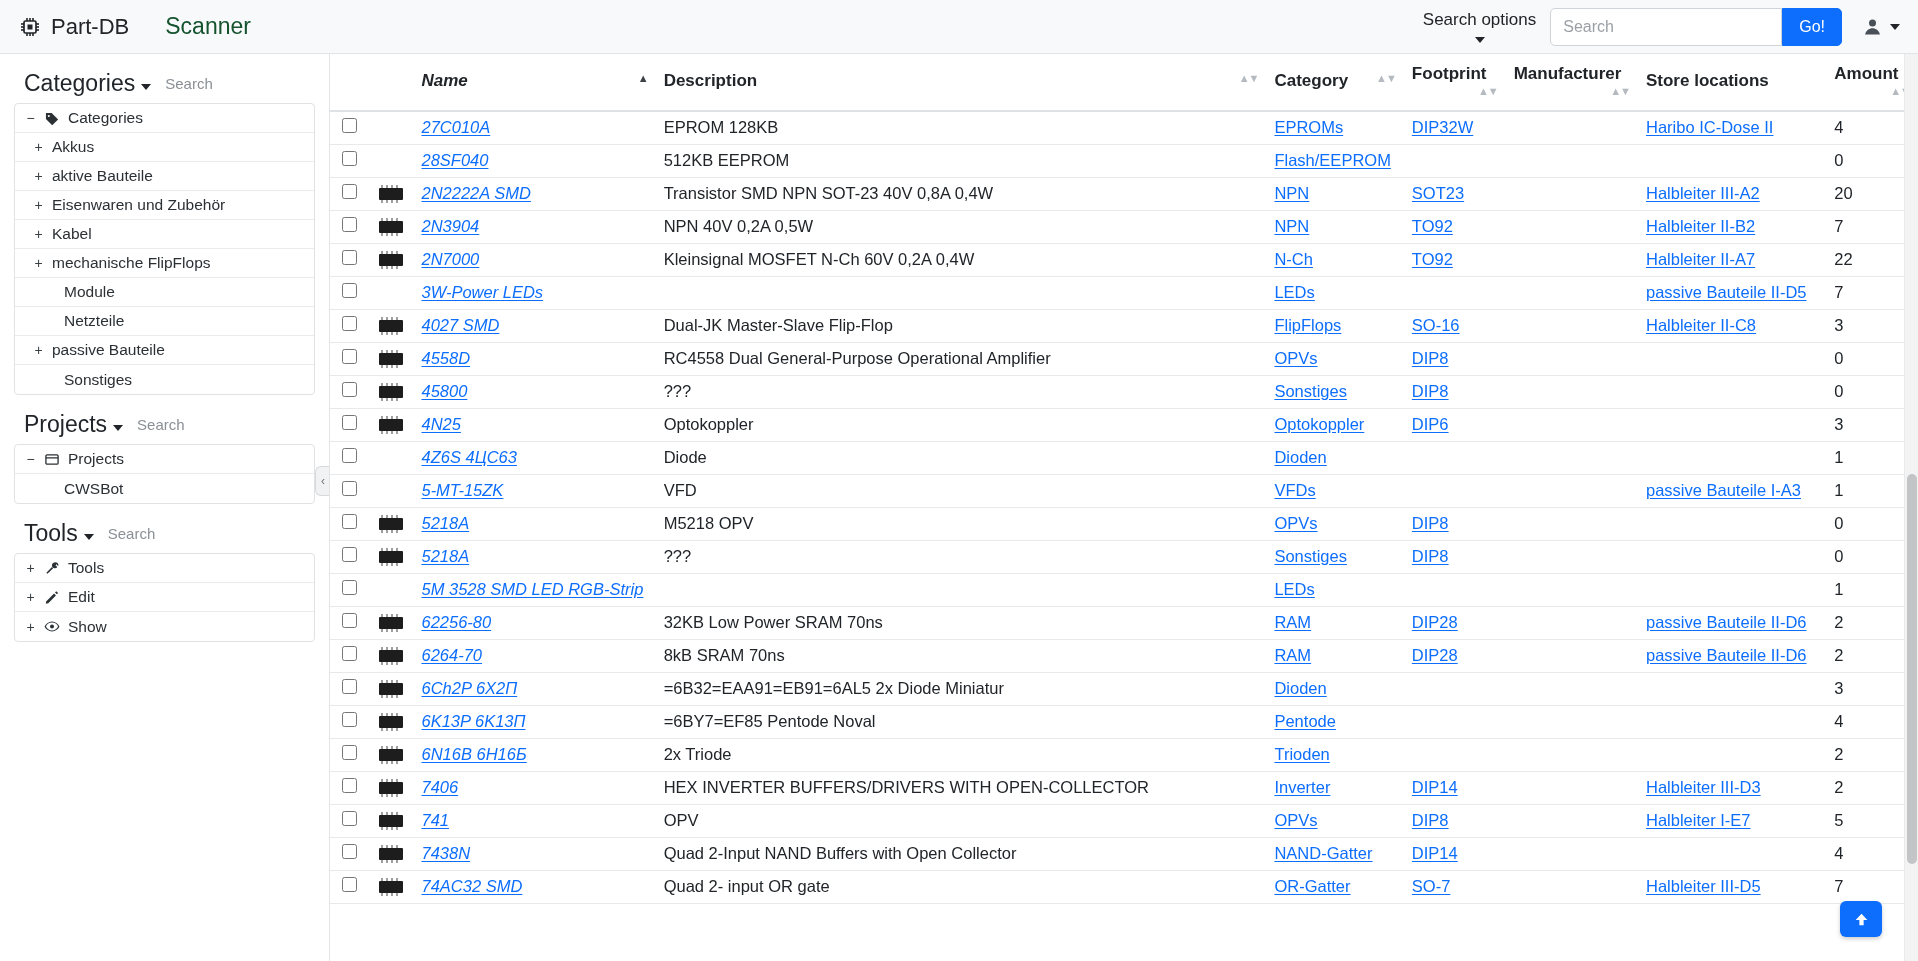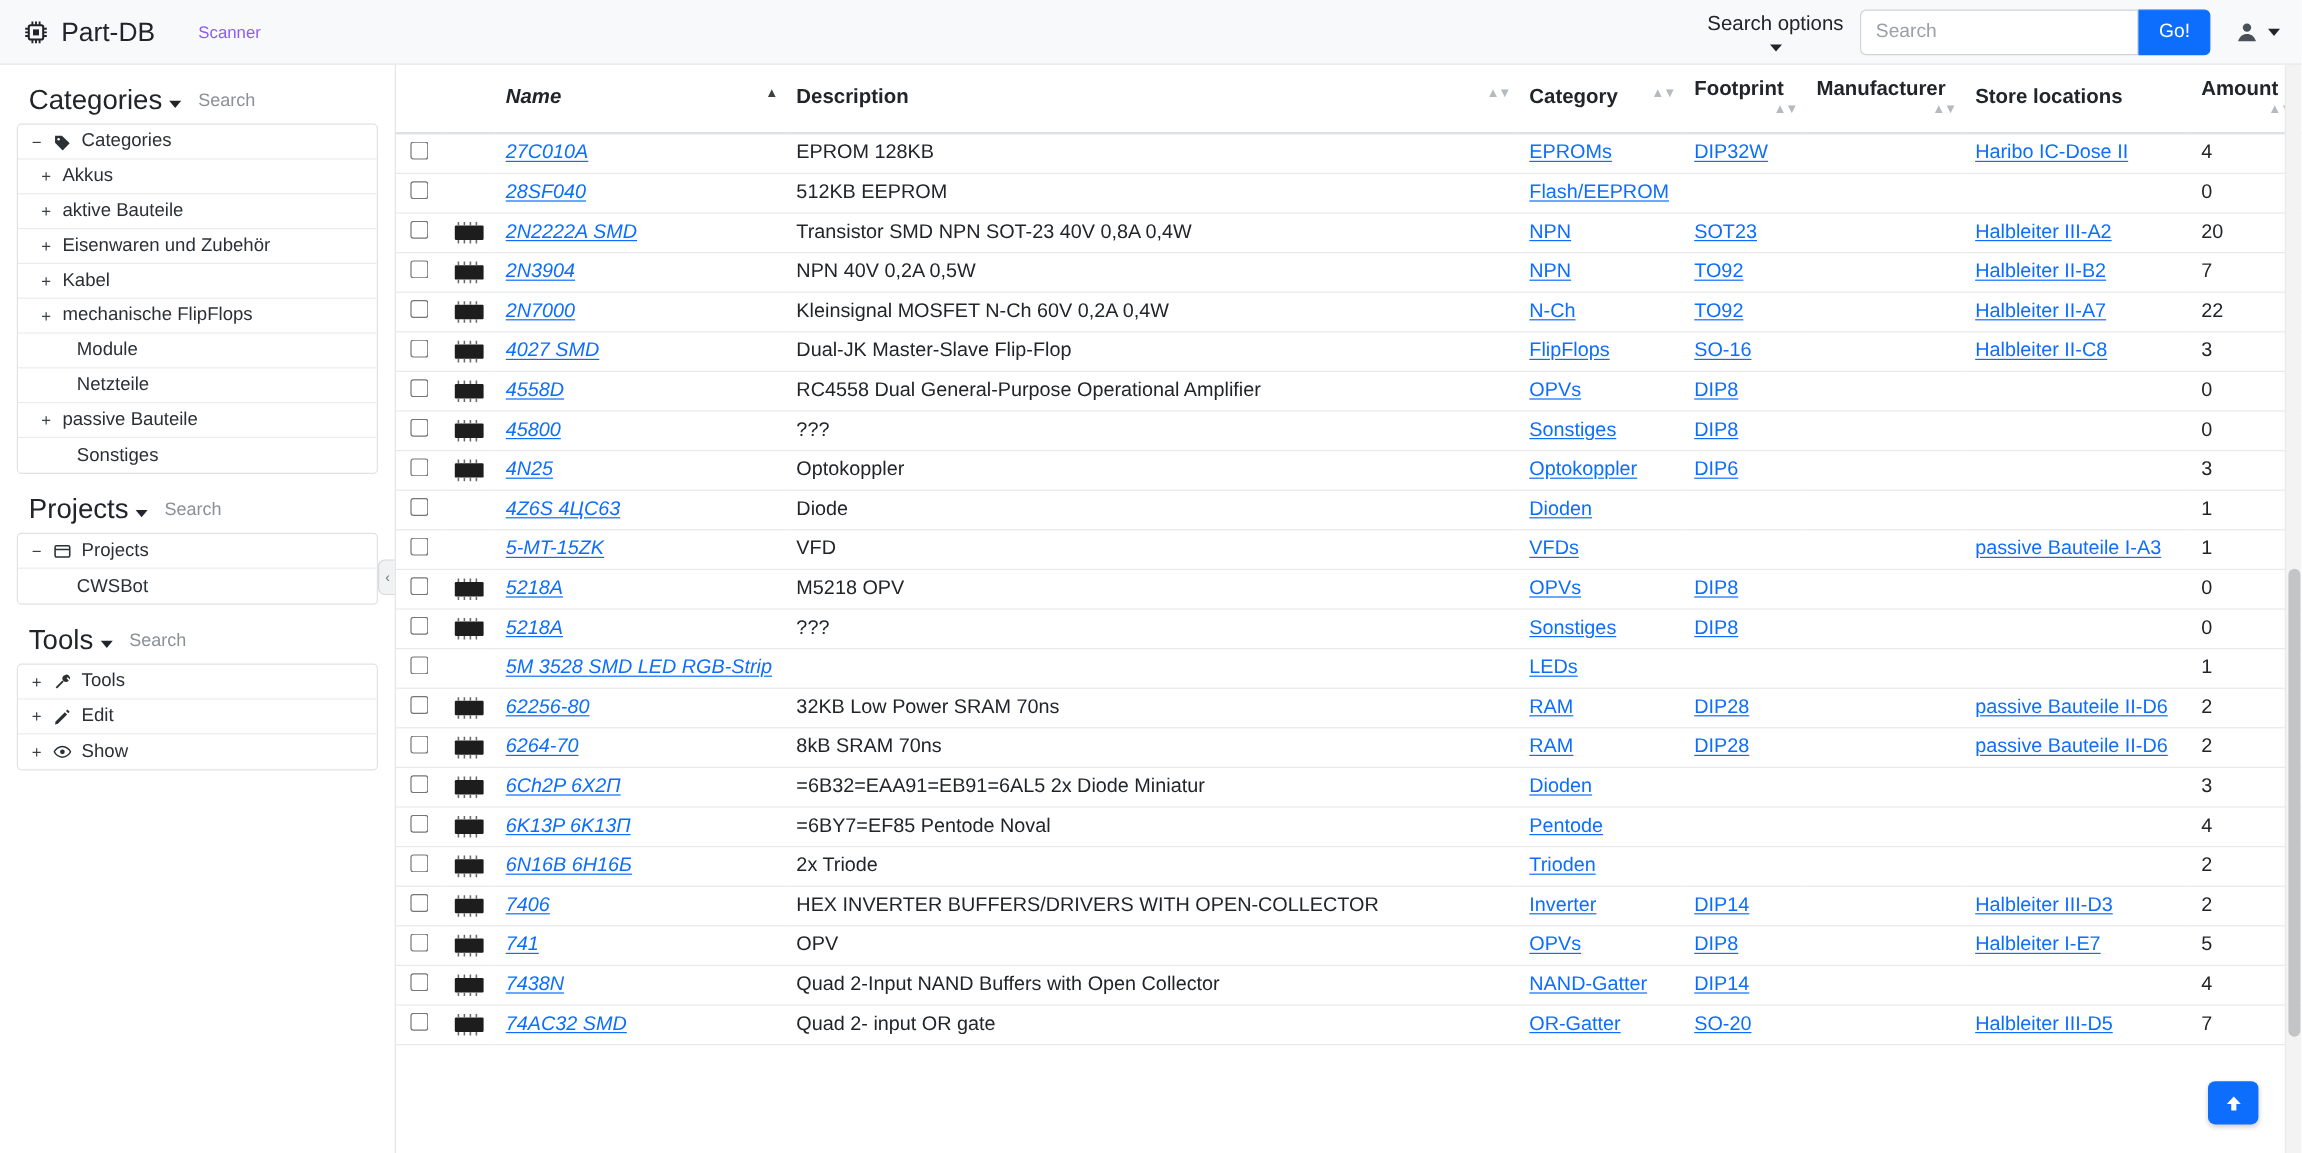--- a/index.html
+++ b/index.html
@@ -27,22 +27,22 @@
     display: flex;
     align-items: center;
     gap: 9px;
     font-size: 22px;
     font-weight: 400;
     color: #212529;
     margin-right: 26px;
   }
   .brand-icon { width: 24px; height: 24px; display: block; }
   .nav-link {
-    font-size: 14px;
-    color: #8b5cf6;
+    font-size: 23px;
+    color: #14532d;
     padding: 4px 10px;
     text-decoration: none;
   }
   .nav-right {
     margin-left: auto;
     display: flex;
     align-items: center;
     gap: 0px;
   }
   .search-options {
@@ -564,20 +564,31 @@
             <td class="col-name"><a href="#">2N7000</a></td>
             <td class="col-desc">Kleinsignal MOSFET N-Ch 60V 0,2A 0,4W</td>
             <td class="col-cat"><a href="#">N-Ch</a></td>
             <td class="col-foot"><a href="#">TO92</a></td>
             <td class="col-manu"></td>
             <td class="col-store"><a href="#">Halbleiter II-A7</a></td>
             <td class="col-amount">22</td>
           </tr>
           <tr>
             <td class="col-check"><input type="checkbox" style=""></td>
+            <td class="col-pic"></td>
+            <td class="col-name"><a href="#">3W-Power LEDs</a></td>
+            <td class="col-desc"></td>
+            <td class="col-cat"><a href="#">LEDs</a></td>
+            <td class="col-foot"></td>
+            <td class="col-manu"></td>
+            <td class="col-store"><a href="#">passive Bauteile II-D5</a></td>
+            <td class="col-amount">7</td>
+          </tr>
+          <tr>
+            <td class="col-check"><input type="checkbox" style=""></td>
             <td class="col-pic">
               <svg class="thumb" viewBox="0 0 36 22">
                 <rect x="6" y="5" width="24" height="12" rx="1" fill="#1d1d1d"></rect>
                 <g stroke="#6b6b6b" stroke-width="1.3">
                   <line x1="9" y1="17" x2="9" y2="20"></line>
                   <line x1="14" y1="17" x2="14" y2="20"></line>
                   <line x1="19" y1="17" x2="19" y2="20"></line>
                   <line x1="24" y1="17" x2="24" y2="20"></line>
                   <line x1="9" y1="2" x2="9" y2="5"></line>
                   <line x1="14" y1="2" x2="14" y2="5"></line>
@@ -965,21 +976,21 @@
                   <line x1="9" y1="2" x2="9" y2="5"></line>
                   <line x1="14" y1="2" x2="14" y2="5"></line>
                   <line x1="19" y1="2" x2="19" y2="5"></line>
                   <line x1="24" y1="2" x2="24" y2="5"></line>
                 </g>
               </svg>
             </td>
             <td class="col-name"><a href="#">74AC32 SMD</a></td>
             <td class="col-desc">Quad 2- input OR gate</td>
             <td class="col-cat"><a href="#">OR-Gatter</a></td>
-            <td class="col-foot"><a href="#">SO-20</a></td>
+            <td class="col-foot"><a href="#">SO-7</a></td>
             <td class="col-manu"></td>
             <td class="col-store"><a href="#">Halbleiter III-D5</a></td>
             <td class="col-amount">7</td>
           </tr>
         </tbody>
     </table>
 
     <div class="vscroll">
       <div class="thumbbar"></div>
     </div>

